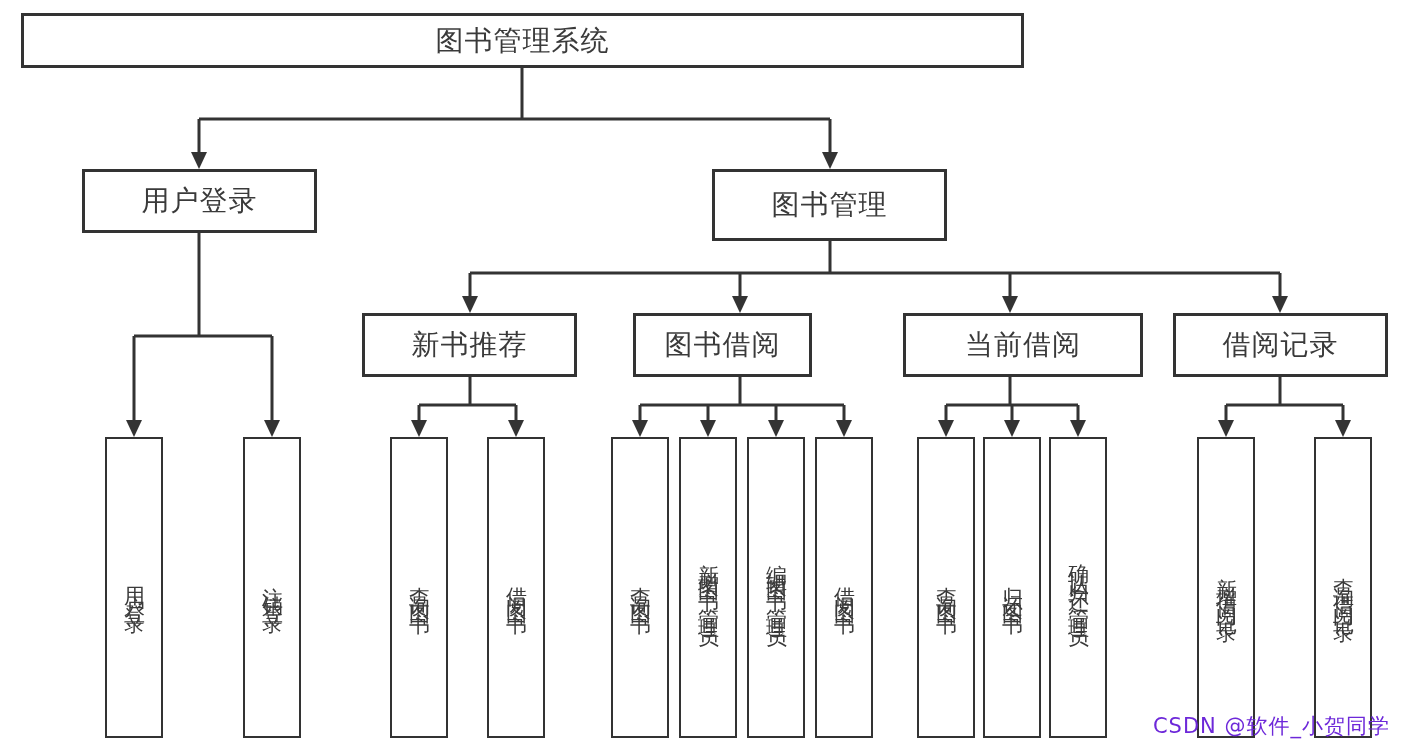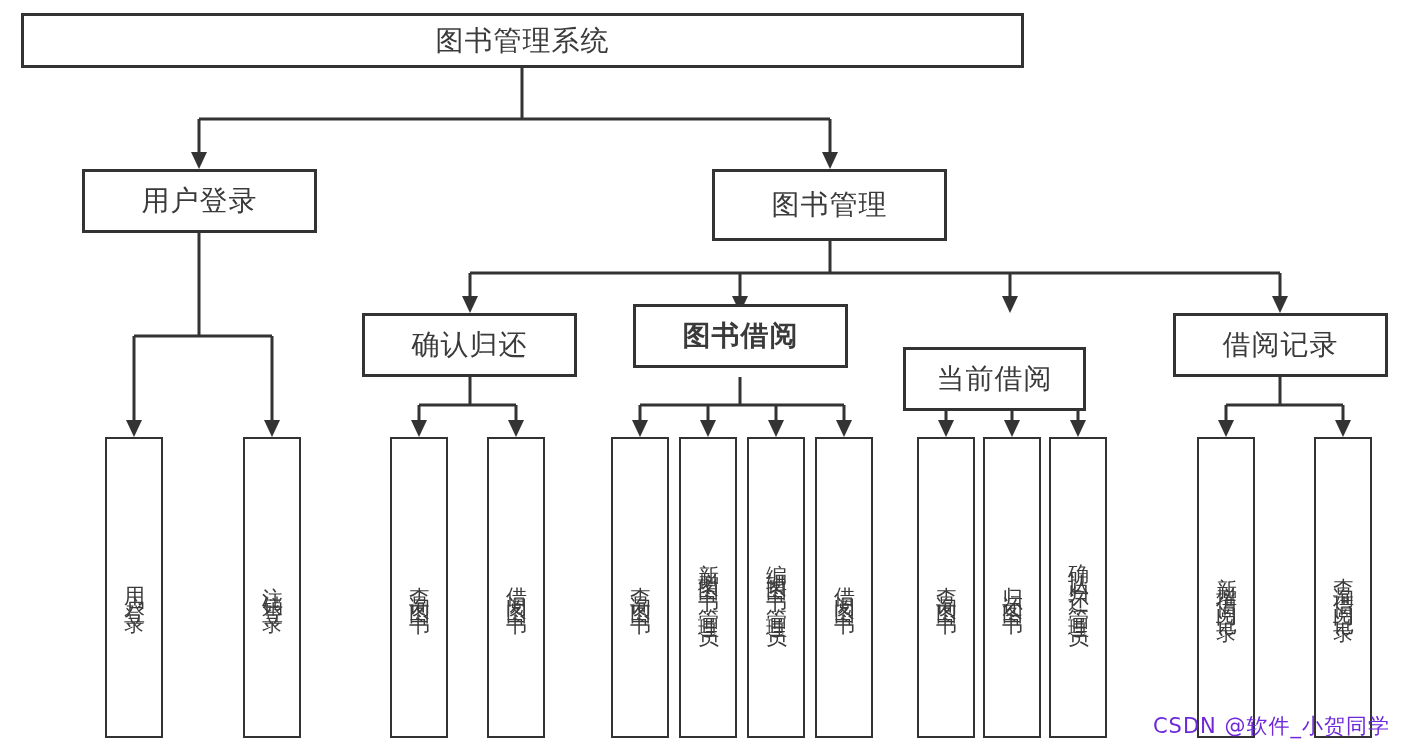--- a/index.html
+++ b/index.html
@@ -113,26 +113,26 @@
   </div>
 
   <div class="node hbox" style="left:82px; top:169px; width:235px; height:64px;">
     <span class="label">用户登录</span>
   </div>
   <div class="node hbox" style="left:712px; top:169px; width:235px; height:72px;">
     <span class="label">图书管理</span>
   </div>
 
   <div class="node hbox" style="left:362px; top:313px; width:215px; height:64px;">
-    <span class="label">确认归还</span>
+    <span class="label">新书推荐</span>
   </div>
-  <div class="node hbox" style="left:633px; top:304px; width:215px; height:64px;font-weight:bold;">
+  <div class="node hbox" style="left:633px; top:313px; width:179px; height:64px;">
     <span class="label">图书借阅</span>
   </div>
-  <div class="node hbox" style="left:903px; top:313px; width:183px; height:64px;margin-top:34px;">
+  <div class="node hbox" style="left:903px; top:313px; width:240px; height:64px;">
     <span class="label">当前借阅</span>
   </div>
   <div class="node hbox" style="left:1173px; top:313px; width:215px; height:64px;">
     <span class="label">借阅记录</span>
   </div>
 
   <div class="node vbox" style="left:105px; top:437px; width:58px; height:301px;">
     <span class="label">用户登录</span>
   </div>
   <div class="node vbox" style="left:243px; top:437px; width:58px; height:301px;">

